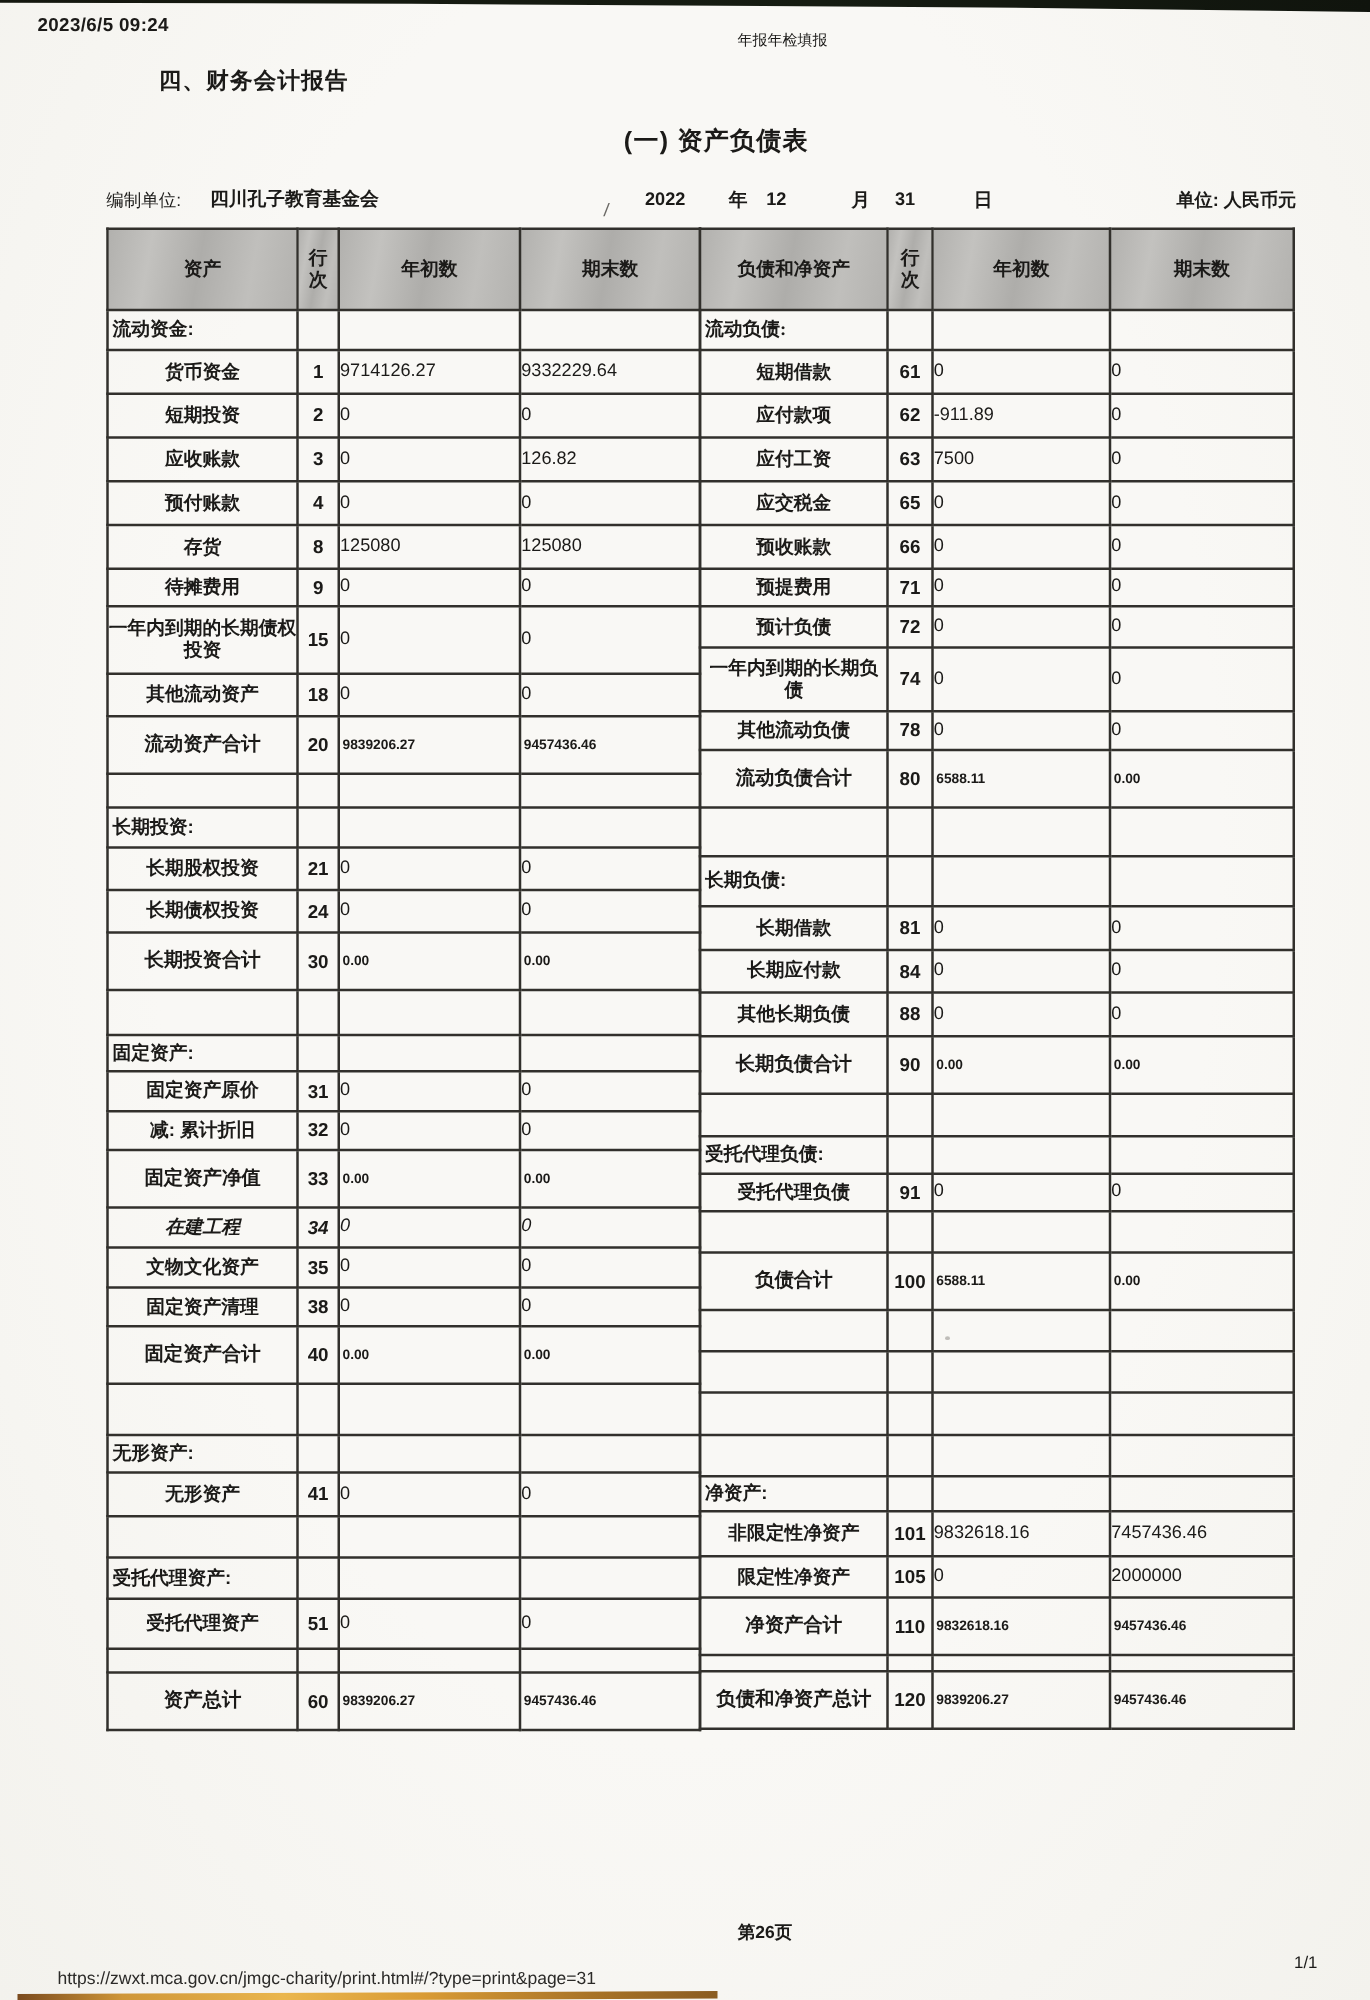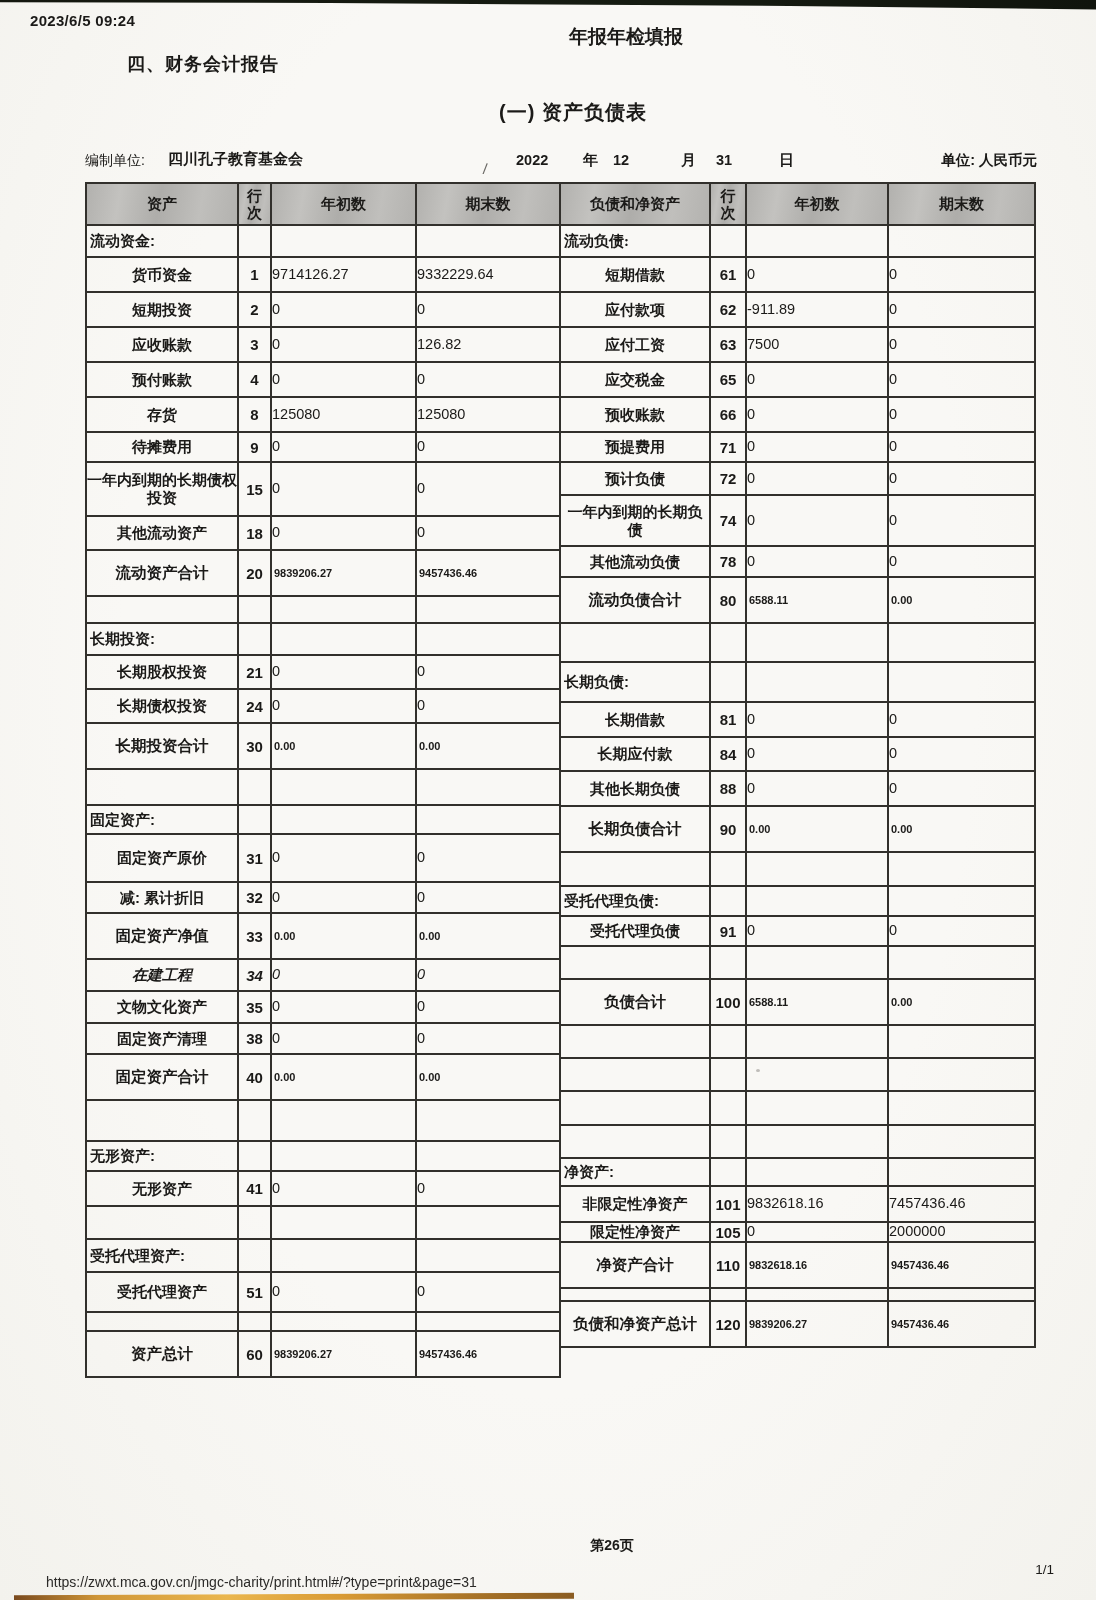--- a/index.html
+++ b/index.html
@@ -29,42 +29,42 @@
   .speck{
     position:absolute;left:756px;top:1069px;width:4px;height:3px;
     background:#8f8c86;border-radius:50%;opacity:.55;
   }
   .slash-artifact{
     position:absolute;left:483px;top:160px;
     font-size:15px;color:#6a6864;transform:rotate(6deg);
   }
   
   .ts{position:absolute;left:30px;top:12px;font-size:15px;font-weight:bold;letter-spacing:.3px;}
-  .doc-title{position:absolute;left:626px;top:24px;transform:translateX(-50%);font-size:19px;font-weight:bold;}
+  .doc-title{position:absolute;left:626px;top:24px;transform:translateX(-50%);font-size:12px;font-weight:normal;}
   .section-heading{position:absolute;left:127px;top:52px;font-size:18px;font-weight:bold;letter-spacing:1px;}
   .table-title{position:absolute;left:573px;top:99px;transform:translateX(-50%);font-size:20px;font-weight:bold;letter-spacing:1px;}
   .prep-label{position:absolute;left:85px;top:152px;font-size:14px;font-weight:normal;}
   .prep-value{position:absolute;left:168px;top:150px;font-size:15px;font-weight:bold;}
   .d-y{position:absolute;left:516px;top:152px;font-size:14.5px;font-weight:bold;}
   .d-yu{position:absolute;left:583px;top:151px;font-size:15px;font-weight:bold;}
   .d-m{position:absolute;left:613px;top:152px;font-size:14.5px;font-weight:bold;}
   .d-mu{position:absolute;left:681px;top:151px;font-size:15px;font-weight:bold;}
   .d-d{position:absolute;left:716px;top:152px;font-size:14.5px;font-weight:bold;}
   .d-du{position:absolute;left:779px;top:151px;font-size:15px;font-weight:bold;}
   .unit-text{position:absolute;right:59px;top:151px;font-size:14.5px;font-weight:bold;}
   
   .bs-table{position:absolute;top:182px;left:85px;display:flex;align-items:flex-start;}
   table.t{border-collapse:collapse;table-layout:fixed;background:transparent;}
   table.t.right{margin-left:-2px;}
   .t th,.t td{
     border:2px solid #32302c;
     padding:0;vertical-align:middle;
     overflow:hidden;word-break:break-all;
   }
-  .t thead tr{height:42px;}
+  .t thead tr{height:65px;}
   .t th{
     background:linear-gradient(100deg,#b2b1ae 0%,#c3c2bf 22%,#aeadaa 48%,#c0bfbc 75%,#b3b2af 100%);
     font-size:15px;font-weight:bold;text-align:center;line-height:1.15;
   }
   .th-line{white-space:pre-line;}
   .c-label{font-weight:bold;font-size:15px;text-align:center;line-height:1.2;padding:0 3px;}
   .row-section .c-label{text-align:left;padding-left:3px;}
   .c-line{font-weight:bold;font-size:15px;text-align:center;}
   .c-begin,.c-end{font-size:14.5px;font-weight:normal;text-align:left;padding:0 4px 0 10px;line-height:1.1;}
   .row-total .c-begin,.row-total .c-end{text-align:left;font-weight:bold;font-size:11px;padding:16px 2px;}
@@ -210,21 +210,21 @@
             <td class="c-line"></td>
             <td class="c-begin"></td>
             <td class="c-end"></td>
           </tr>
           <tr class="row-section" style="height: 29px;">
             <td class="c-label">固定资产:</td>
             <td class="c-line"></td>
             <td class="c-begin"></td>
             <td class="c-end"></td>
           </tr>
-          <tr class="row-item" style="height: 48px;">
+          <tr class="row-item" style="height: 32px;">
             <td class="c-label">固定资产原价</td>
             <td class="c-line">31</td>
             <td class="c-begin">0</td>
             <td class="c-end">0</td>
           </tr>
           <tr class="row-item" style="height: 31px;">
             <td class="c-label">减: 累计折旧</td>
             <td class="c-line">32</td>
             <td class="c-begin">0</td>
             <td class="c-end">0</td>
@@ -487,21 +487,21 @@
             <td class="c-line"></td>
             <td class="c-begin"></td>
             <td class="c-end"></td>
           </tr>
           <tr class="row-item" style="height: 36px;">
             <td class="c-label">非限定性净资产</td>
             <td class="c-line">101</td>
             <td class="c-begin">9832618.16</td>
             <td class="c-end">7457436.46</td>
           </tr>
-          <tr class="row-item" style="height: 20px;">
+          <tr class="row-item" style="height: 33px;">
             <td class="c-label">限定性净资产</td>
             <td class="c-line">105</td>
             <td class="c-begin">0</td>
             <td class="c-end">2000000</td>
           </tr>
           <tr class="row-total" style="height: 39px;">
             <td class="c-label">净资产合计</td>
             <td class="c-line">110</td>
             <td class="c-begin">9832618.16</td>
             <td class="c-end">9457436.46</td>

